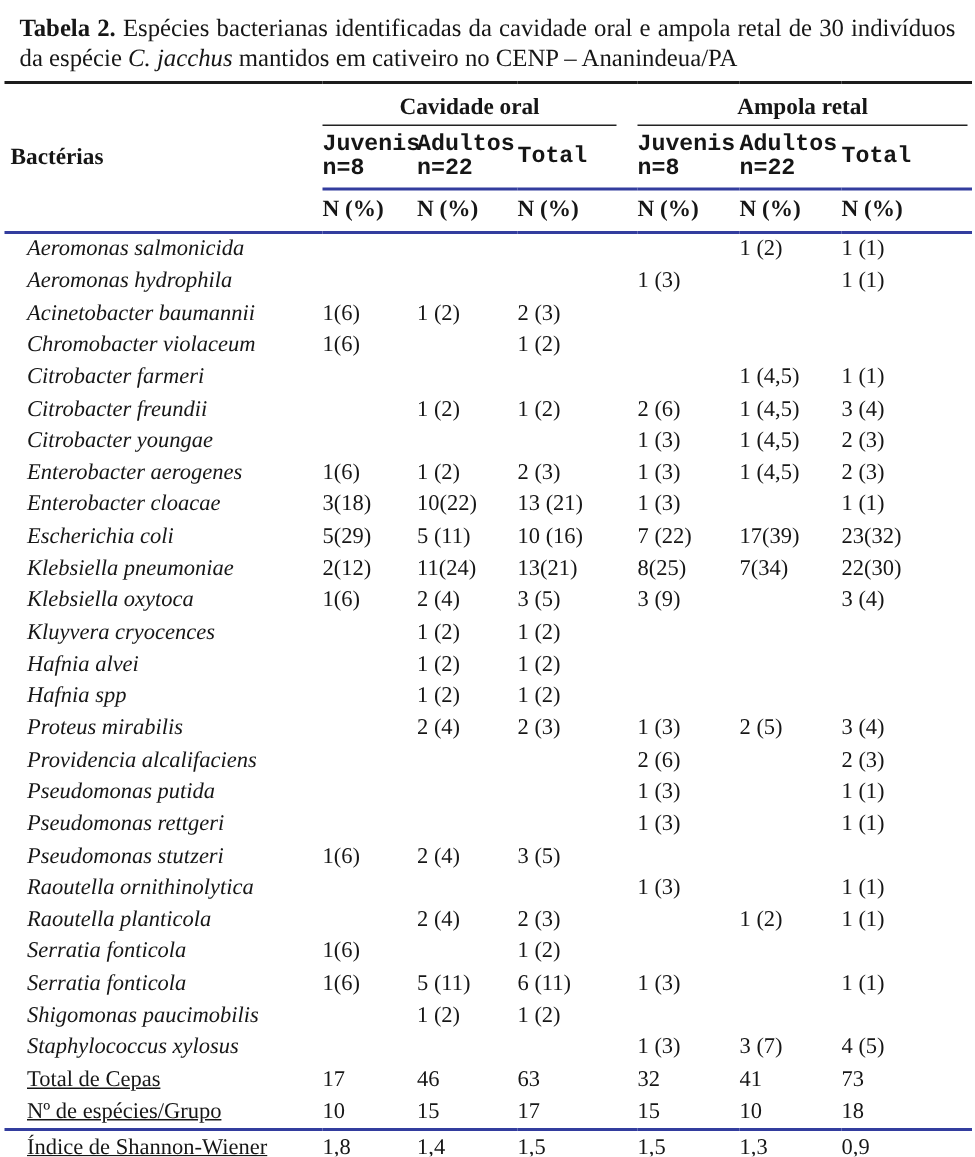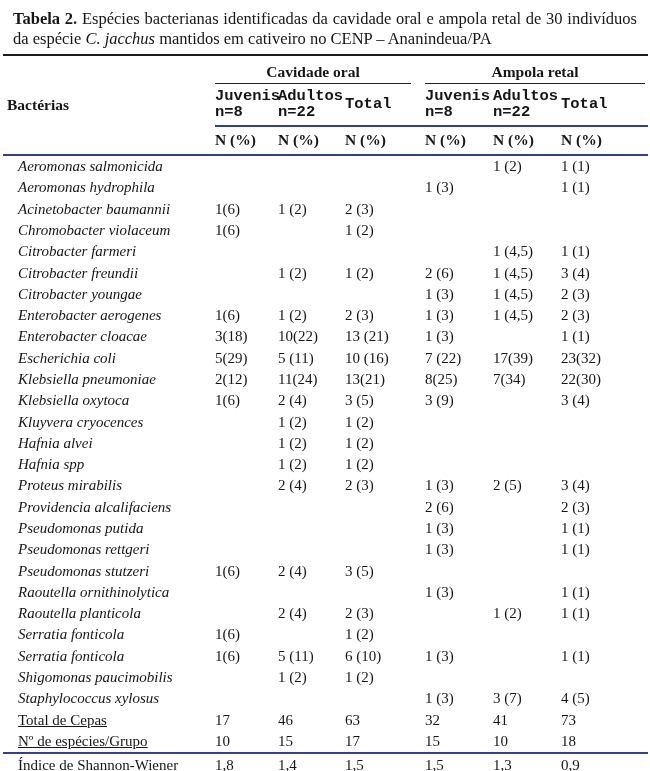--- a/index.html
+++ b/index.html
@@ -357,21 +357,21 @@
       <td class="val"></td>
       <td class="val">1 (2)</td>
       <td class="val"></td>
       <td class="val"></td>
       <td class="val"></td>
     </tr>
         <tr class="species">
       <td class="name">Serratia fonticola</td>
       <td class="val">1(6)</td>
       <td class="val">5 (11)</td>
-      <td class="val">6 (10)</td>
+      <td class="val">6 (11)</td>
       <td class="val">1 (3)</td>
       <td class="val"></td>
       <td class="val">1 (1)</td>
     </tr>
         <tr class="species">
       <td class="name">Shigomonas paucimobilis</td>
       <td class="val"></td>
       <td class="val">1 (2)</td>
       <td class="val">1 (2)</td>
       <td class="val"></td>

